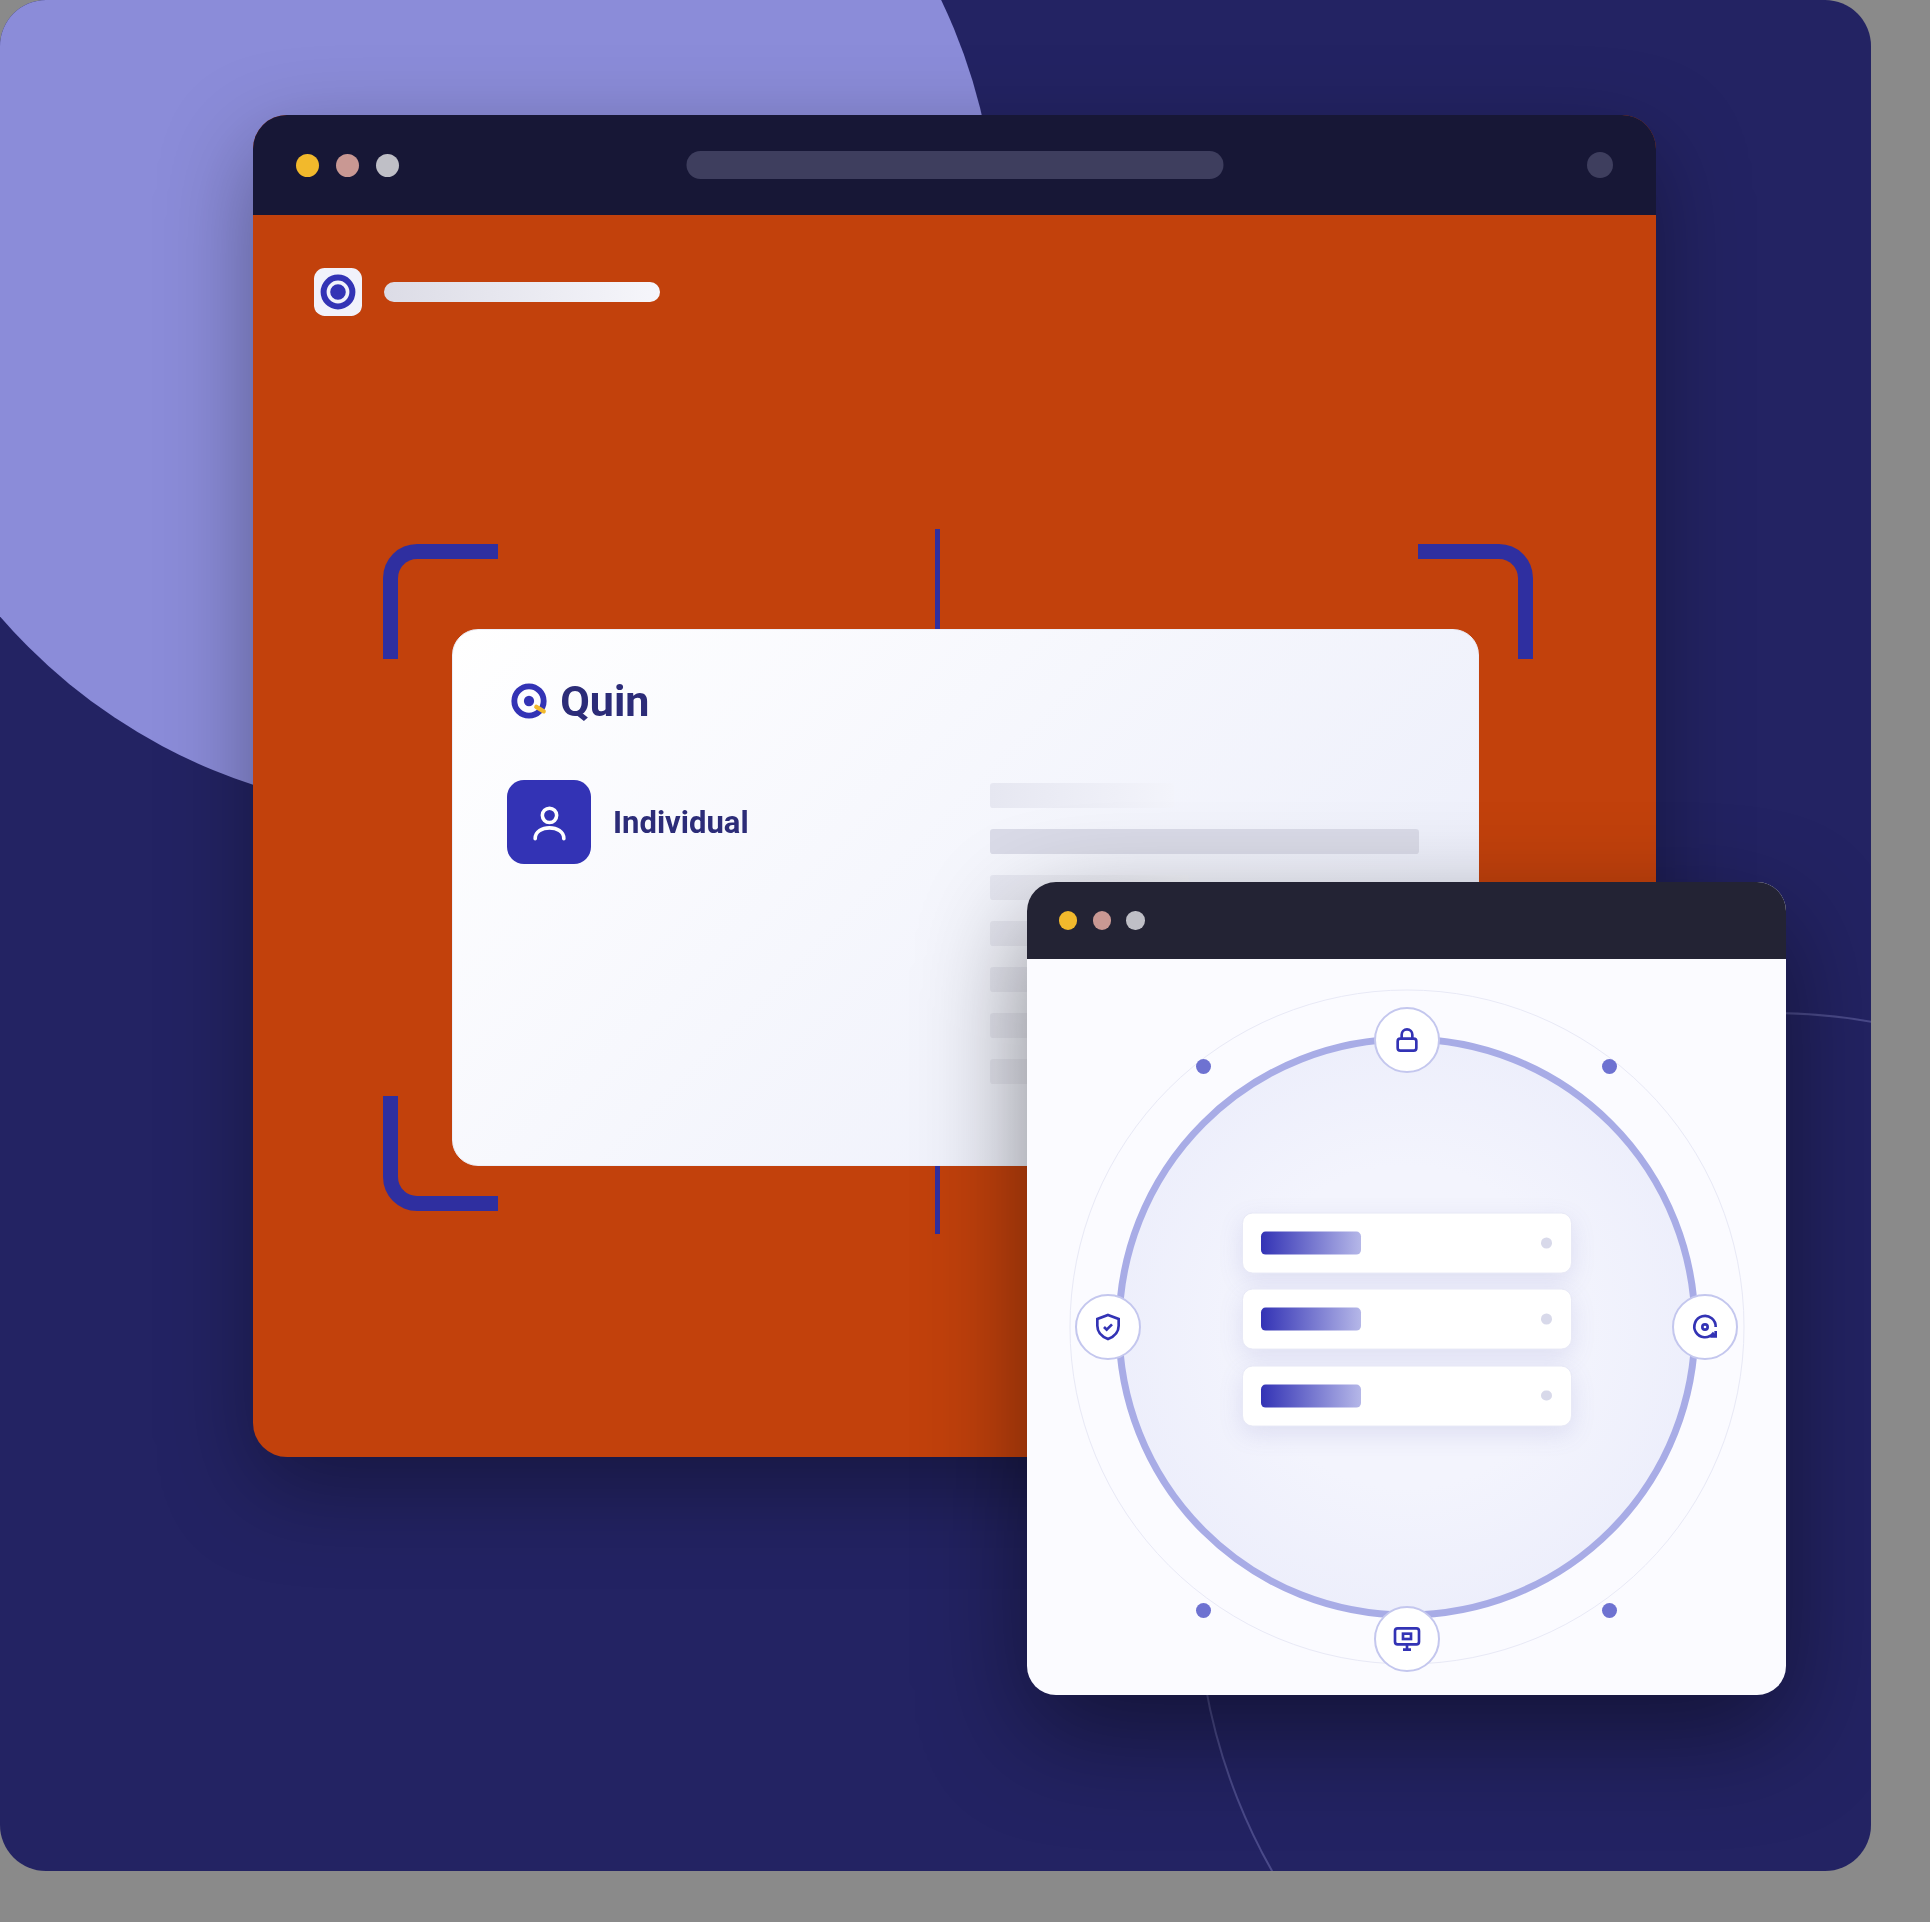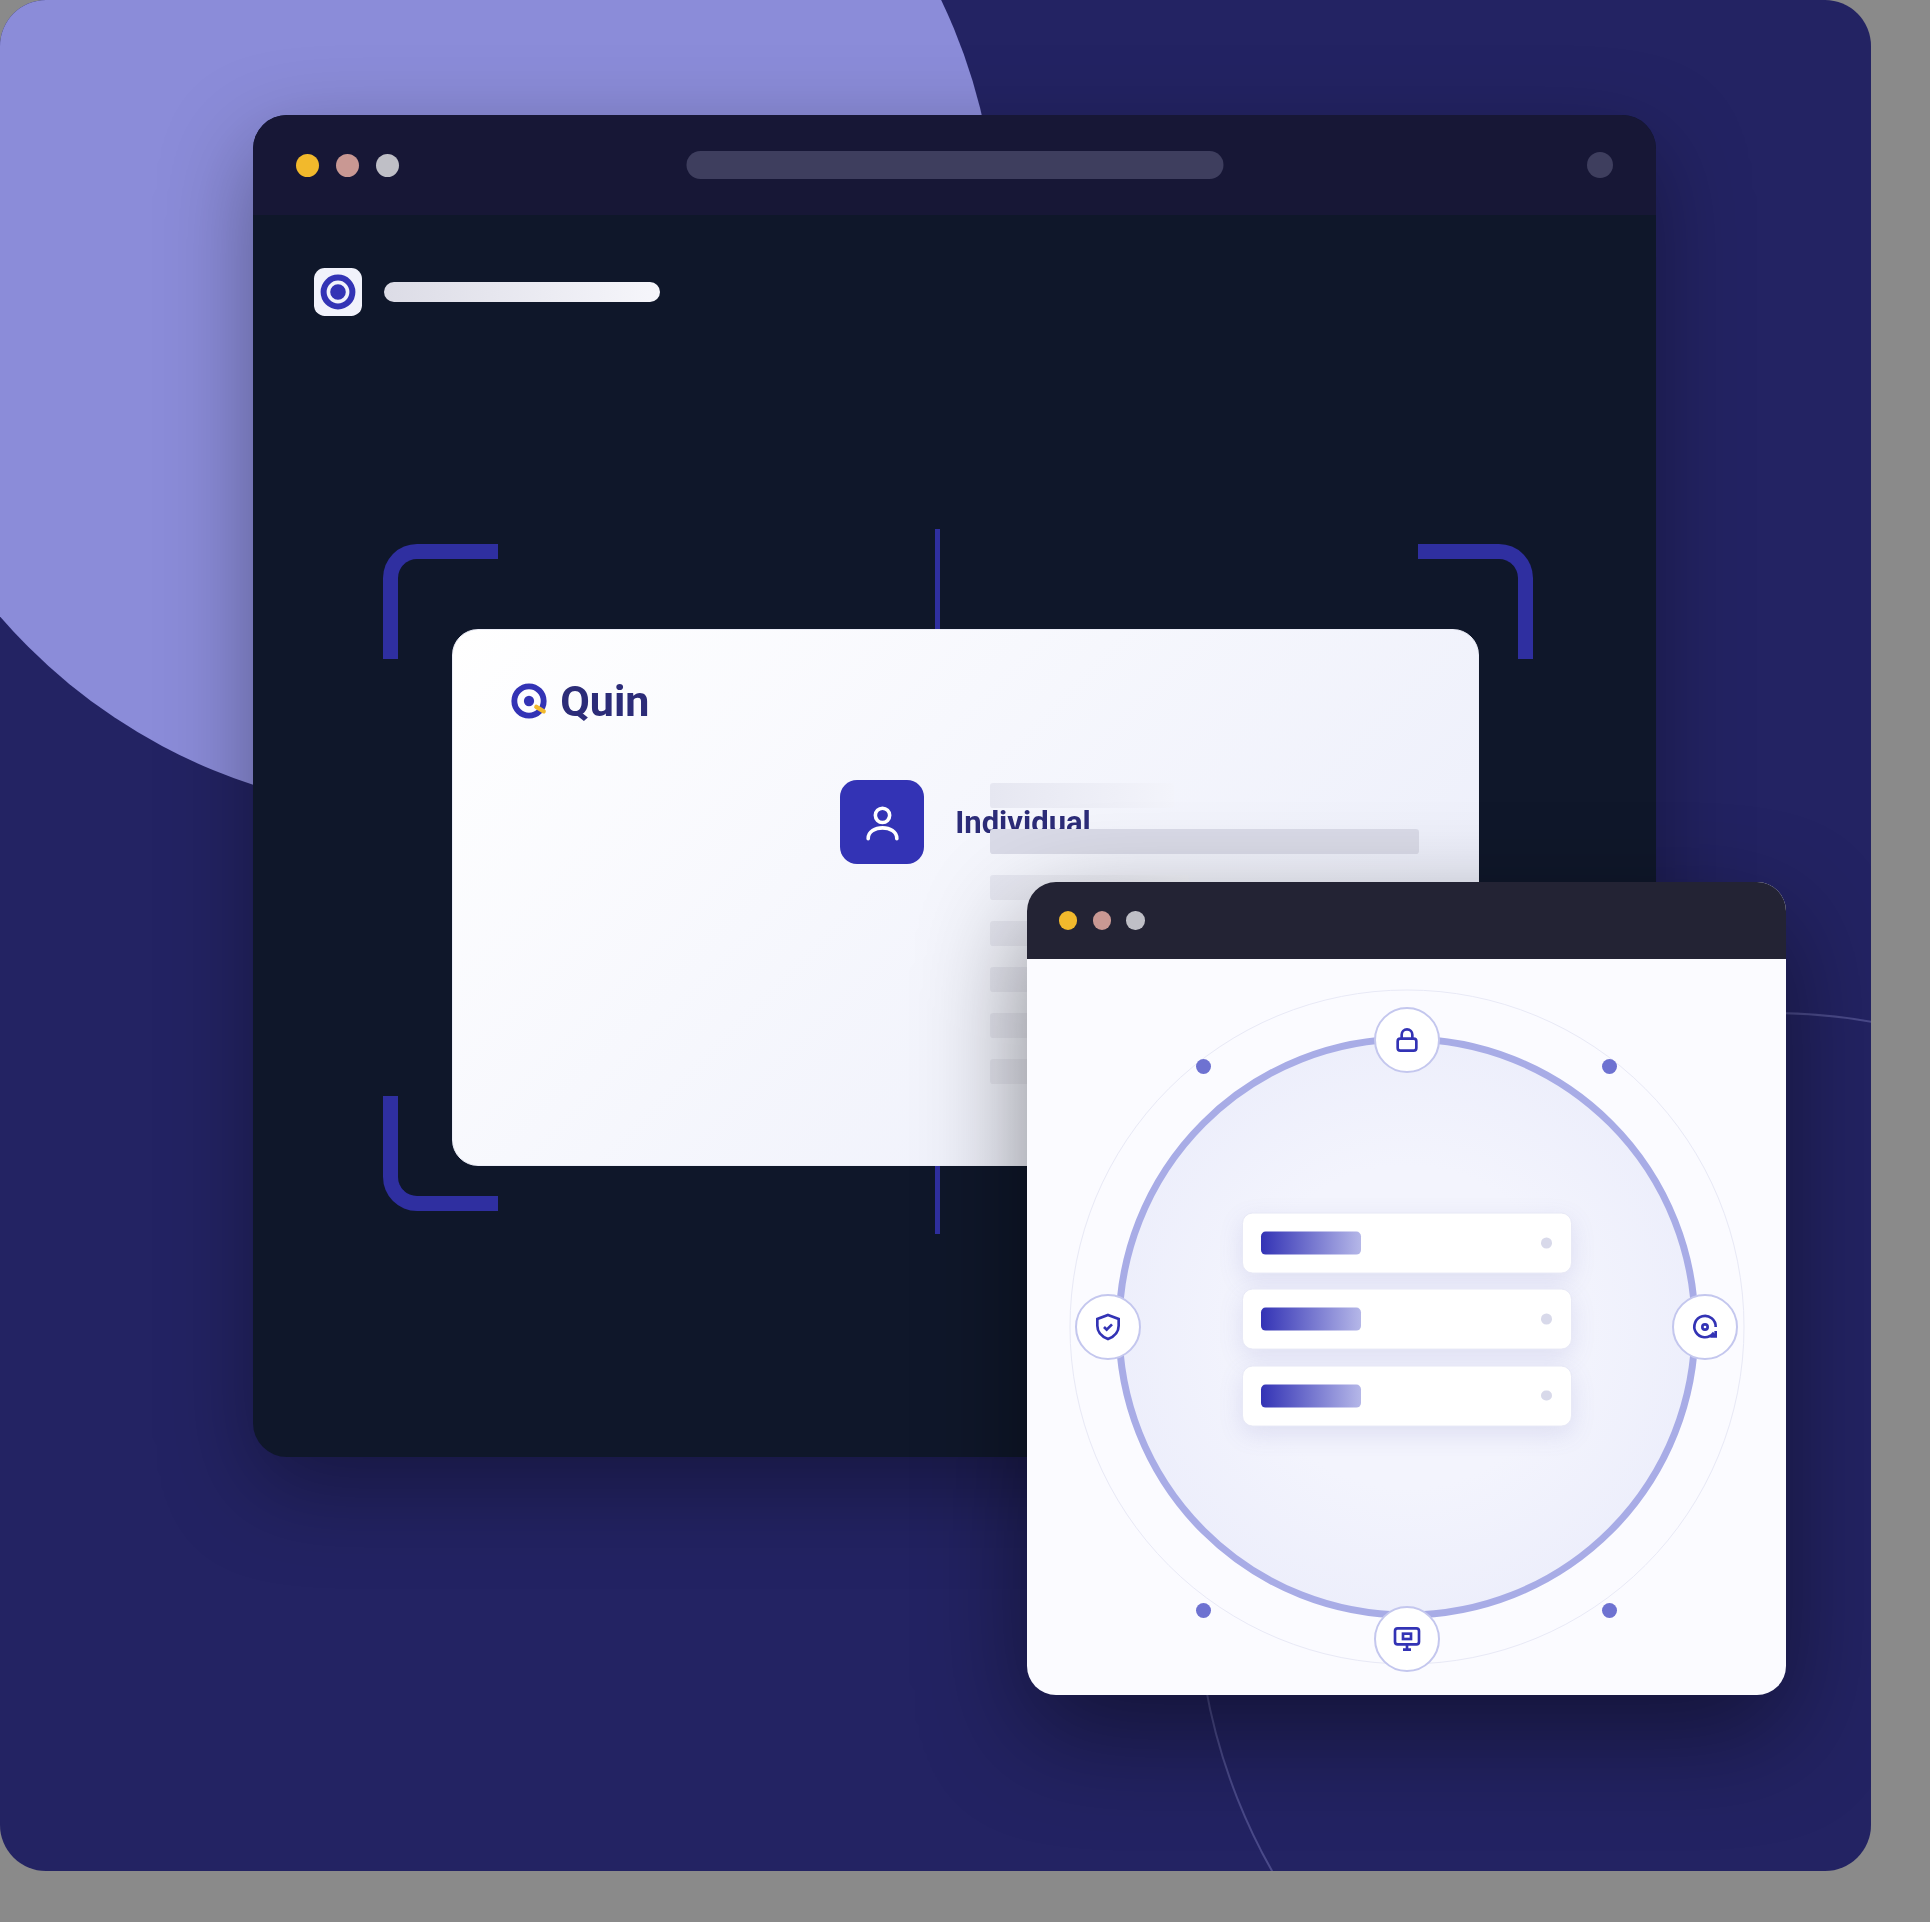--- a/index.html
+++ b/index.html
@@ -39,21 +39,21 @@
     border: 2.3px solid #4a4a8a;
   }
 
   
   .main-window {
     position: absolute;
     left: 253px;
     top: 115px;
     width: 1403px;
     height: 1342px;
-    background: #0f172a;
+    background: #c2410c;
     border-radius: 34px;
     box-shadow: 0 31px 92px rgba(0,0,0,0.35);
     overflow: hidden;
   }
 
   .titlebar {
     height: 100px;
     background: #171736;
     display: flex;
     align-items: center;
@@ -133,24 +133,23 @@
     padding: 46px 54px;
   }
   .brand {
     display: flex; align-items: center; gap: 9.2px;
     font-size: 43px; font-weight: 700; color: #2c2c78;
     margin-bottom: 54px;
   }
   .brand svg { width: 44px; height: 44px; }
 
   .opt {
-    display: flex; align-items: center; gap: 31px;
+    display: flex; align-items: center; gap: 22px;
     margin-bottom: 46px;
     cursor: pointer;
-    justify-content: center;
   }
   .opt .ibox {
     width: 84px; height: 84px;
     background: #3333b5;
     border-radius: 17px;
     display:flex;align-items:center;justify-content:center;
   }
   .opt .ibox svg { width: 43px; height: 43px; stroke: #fff; }
   .opt .lbl {
     font-size: 31px; font-weight: 700; color: #2c2c78;

